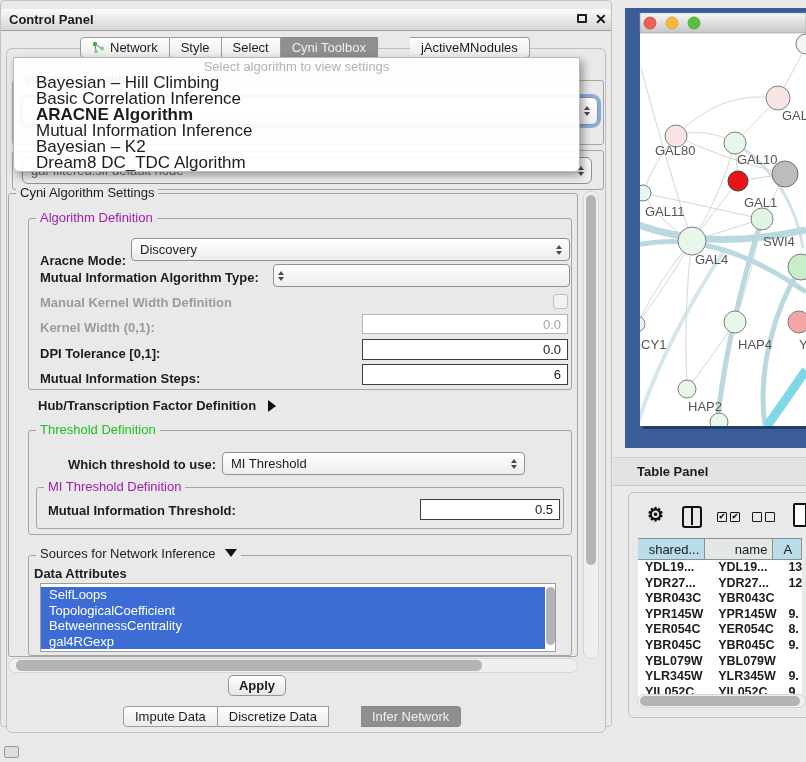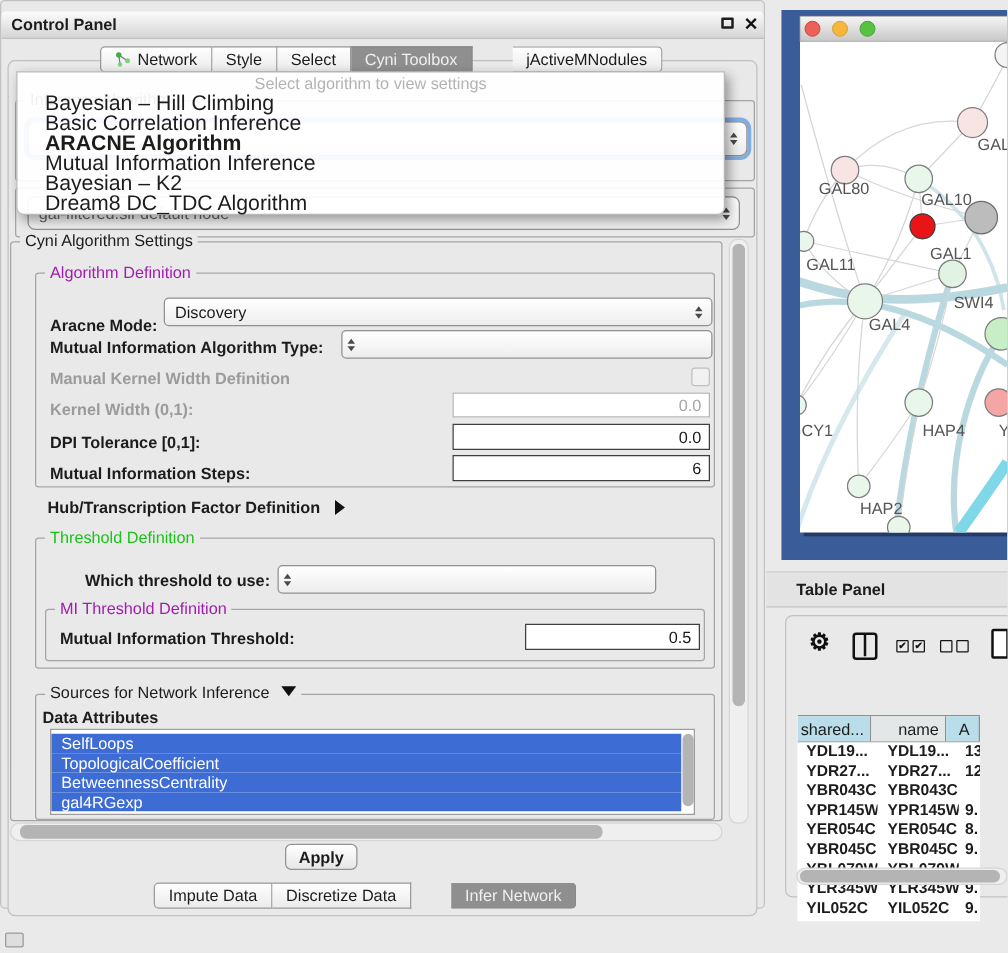--- a/index.html
+++ b/index.html
@@ -182,20 +182,21 @@
 <div class="abs lbl" style="left:38px;top:398px;z-index:11">
   <span>Hub/Transcription Factor Definition</span>
   <span class="tri-right" style="margin-left:8px"></span>
 </div>
 
 <div class="abs group" style="left:28px;top:430px;width:544px;height:105px;z-index:10"></div>
 <div class="abs group-label green-t" style="left:36px;top:423px;z-index:11">Threshold Definition</div>
 
 <div class="abs lbl bold" style="left:68px;top:457px;z-index:11">Which threshold to use:</div>
 <div class="abs combo" style="left:222px;top:452px;width:303px;height:23px;z-index:11">
+  <span class="tx">MI Threshold</span>
   <span class="spin">
       <span class="tu"></span>
       <span class="td"></span>
     </span>
 </div>
 
 <div class="abs group" style="left:36px;top:487px;width:528px;height:42px;z-index:10"></div>
 <div class="abs group-label blue-t" style="left:44px;top:480px;z-index:11">MI Threshold Definition</div>
 <div class="abs lbl bold" style="left:48px;top:503px;z-index:11">Mutual Information Threshold:</div>
 <div class="abs field" style="left:420px;top:499px;width:140px;height:21px;z-index:11">0.5</div>
@@ -335,21 +336,21 @@
 <div class="abs" style="left:717px;top:512px;display:flex;gap:3px">
   <span class="mini-box">✔</span>
   <span class="mini-box">✔</span>
 </div>
 <div class="abs" style="left:752px;top:512px;display:flex;gap:3px">
   <span class="mini-box"></span>
   <span class="mini-box"></span>
 </div>
 <div class="abs" style="left:793px;top:503px;width:14px;height:24px;border:2.5px solid #111;border-radius:2px 0 0 2px;background:#fff"></div>
 
-<div class="abs" style="left:638px;top:572px;width:146px;height:165px;overflow:hidden;background:#fff">
+<div class="abs" style="left:638px;top:538px;width:164px;height:165px;overflow:hidden;background:#fff">
   <div class="thead">
     <div class="thc" style="width:74px;background:#b9dde9">shared...</div>
     <div class="thc" style="width:75px;background:#e4e7e7">name</div>
     <div class="thc" style="width:30px;background:#b9dde9;justify-content:flex-start;padding-left:10px">A</div>
   </div>
   <div>
     <div class="trow">
         <div class="trc" style="width:74px;padding-left:7px">YDL19...</div>
         <div class="trc" style="width:75px;padding-left:8px">YDL19...</div>
         <div class="trc" style="width:19px;padding-left:5px">13</div>

